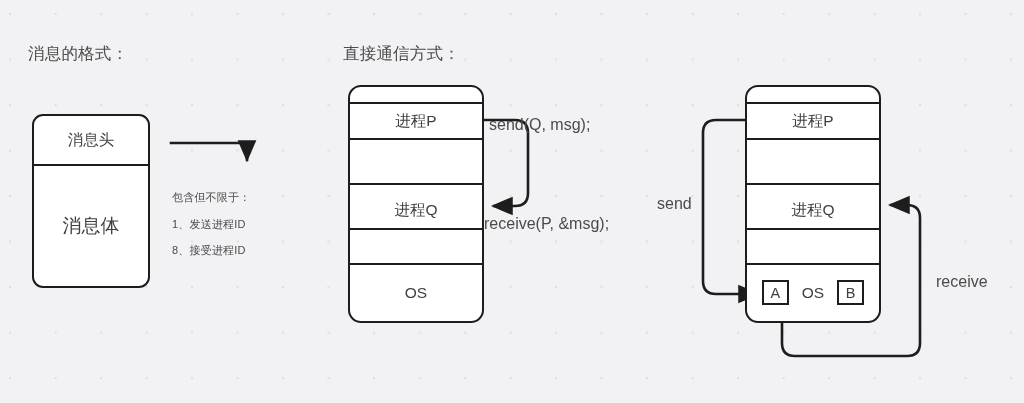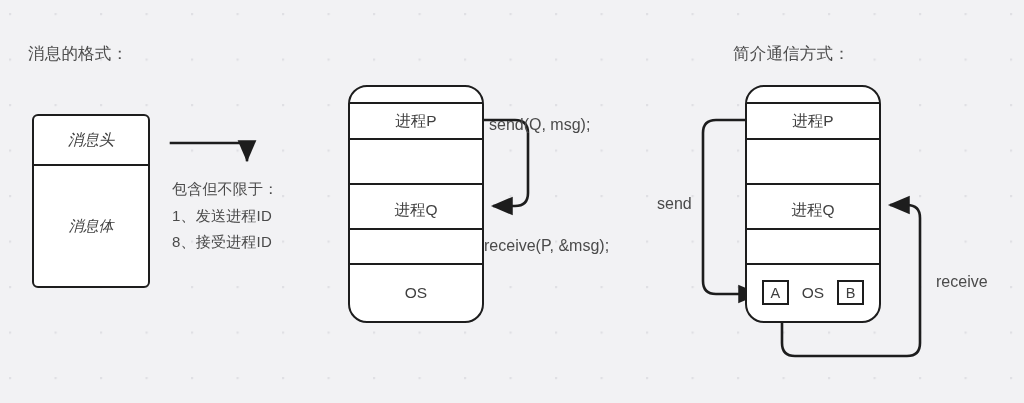--- a/index.html
+++ b/index.html
@@ -43,63 +43,62 @@
 
   
   .msg-box {
     position: absolute;
     left: 32px;
     top: 114px;
     width: 118px;
     height: 174px;
     background: #ffffff;
     border: 2.6px solid #1d1d1d;
-    border-radius: 6px;
-    box-sizing: border-box;
-    font-style: italic;
+    border-radius: 11px;
+    box-sizing: border-box;
   }
   .msg-head {
     position: absolute;
     left: 0; top: 0; right: 0;
     height: 50px;
     border-bottom: 2.6px solid #1d1d1d;
     box-sizing: border-box;
     display: flex;
     align-items: center;
     justify-content: center;
     font-size: 15.5px;
     color: #3f3f3f;
   }
   .msg-body {
     position: absolute;
     left: 0; top: 50px; right: 0; bottom: 0;
     display: flex;
     align-items: center;
     justify-content: center;
-    font-size: 15px;
+    font-size: 19px;
     color: #3f3f3f;
   }
 
   .detail-list {
     position: absolute;
     left: 172px;
-    top: 176px;
-    font-size: 15px;
+    top: 184px;
+    font-size: 11px;
     color: #4a4a4a;
     line-height: 26.5px;
     white-space: nowrap;
   }
   .detail-list div { letter-spacing: 0.2px; }
 
   
   .stack {
     position: absolute;
     background: #ffffff;
     border: 2.6px solid #1d1d1d;
-    border-radius: 19px;
+    border-radius: 13px;
     box-sizing: border-box;
   }
   .stack-mid  { left: 348px; top: 85px;  width: 136px; height: 238px; }
   .stack-right{ left: 745px; top: 85px;  width: 136px; height: 238px; }
 
   .row {
     position: absolute;
     left: 0; right: 0;
     display: flex;
     align-items: center;
@@ -120,21 +119,21 @@
   .r5 { top: 178px; height: 55px; }
 
   
   .code-label {
     position: absolute;
     font-size: 16px;
     color: #4a4a4a;
     white-space: nowrap;
   }
   .lbl-send-code    { left: 489px; top: 95px; margin-top: 21px; }
-  .lbl-receive-code { left: 484px; top: 237px; }
+  .lbl-receive-code { left: 484px; top: 215px; }
 
   .flow-label {
     position: absolute;
     font-size: 16px;
     color: #4a4a4a;
     white-space: nowrap;
     text-align: right;
   }
   .lbl-send-right    { left: 657px; top: 195px; }
   .lbl-receive-right { left: 936px; top: 273px; }
@@ -193,34 +192,34 @@
     <div class="msg-head">消息头</div>
     <div class="msg-body">消息体</div>
   </div>
 
   <div class="detail-list">
     <div>包含但不限于：</div>
     <div>1、发送进程ID</div>
     <div>8、接受进程ID</div>
   </div>
 
+  <div class="panel-title title-direct">直接通信方式：</div>
 
   <div class="stack stack-mid">
     <div class="row r0"></div>
     <div class="row r1">进程P</div>
     <div class="row r2"></div>
     <div class="row r3">进程Q</div>
     <div class="row r4"></div>
     <div class="row r5 last">OS</div>
   </div>
 
   <div class="code-label lbl-send-code">send(Q, msg);</div>
   <div class="code-label lbl-receive-code">receive(P, &amp;msg);</div>
 
-  <div class="panel-title title-indirect">简介通信方式：</div>
 
   <div class="stack stack-right">
     <div class="row r0"></div>
     <div class="row r1">进程P</div>
     <div class="row r2"></div>
     <div class="row r3">进程Q</div>
     <div class="row r4"></div>
     <div class="row r5 last"></div>
 
     <div class="os-row-content">

